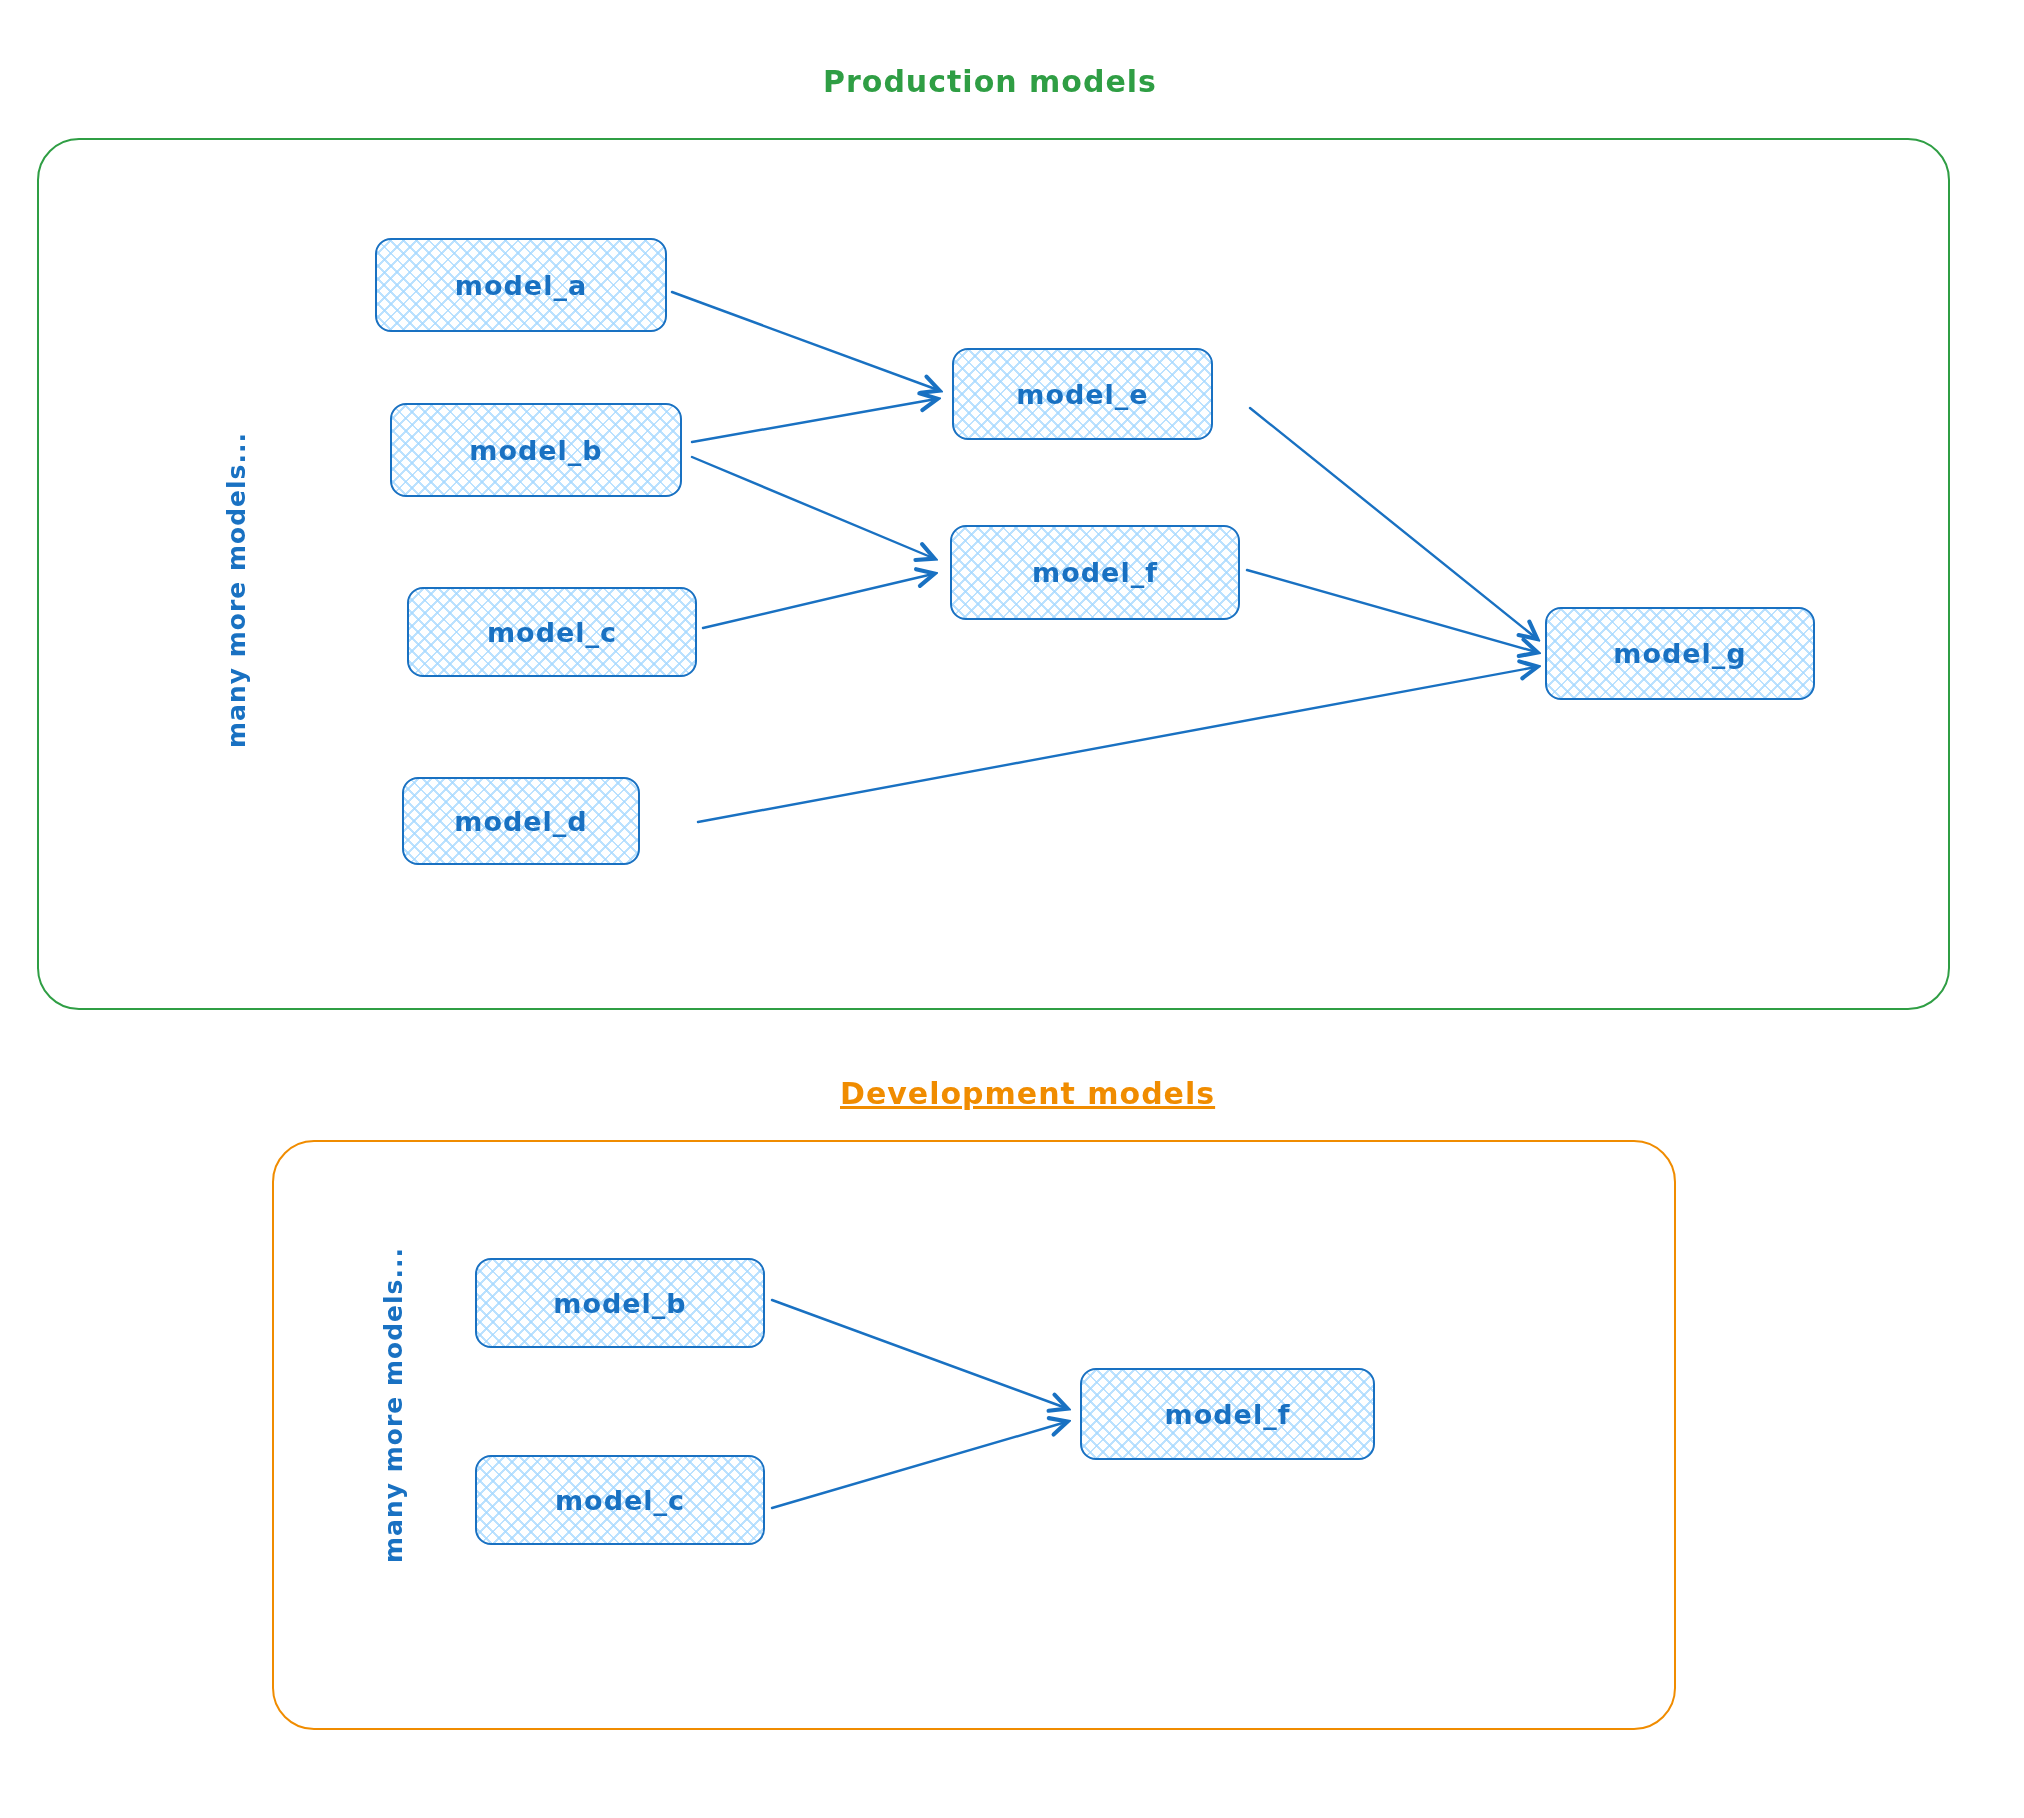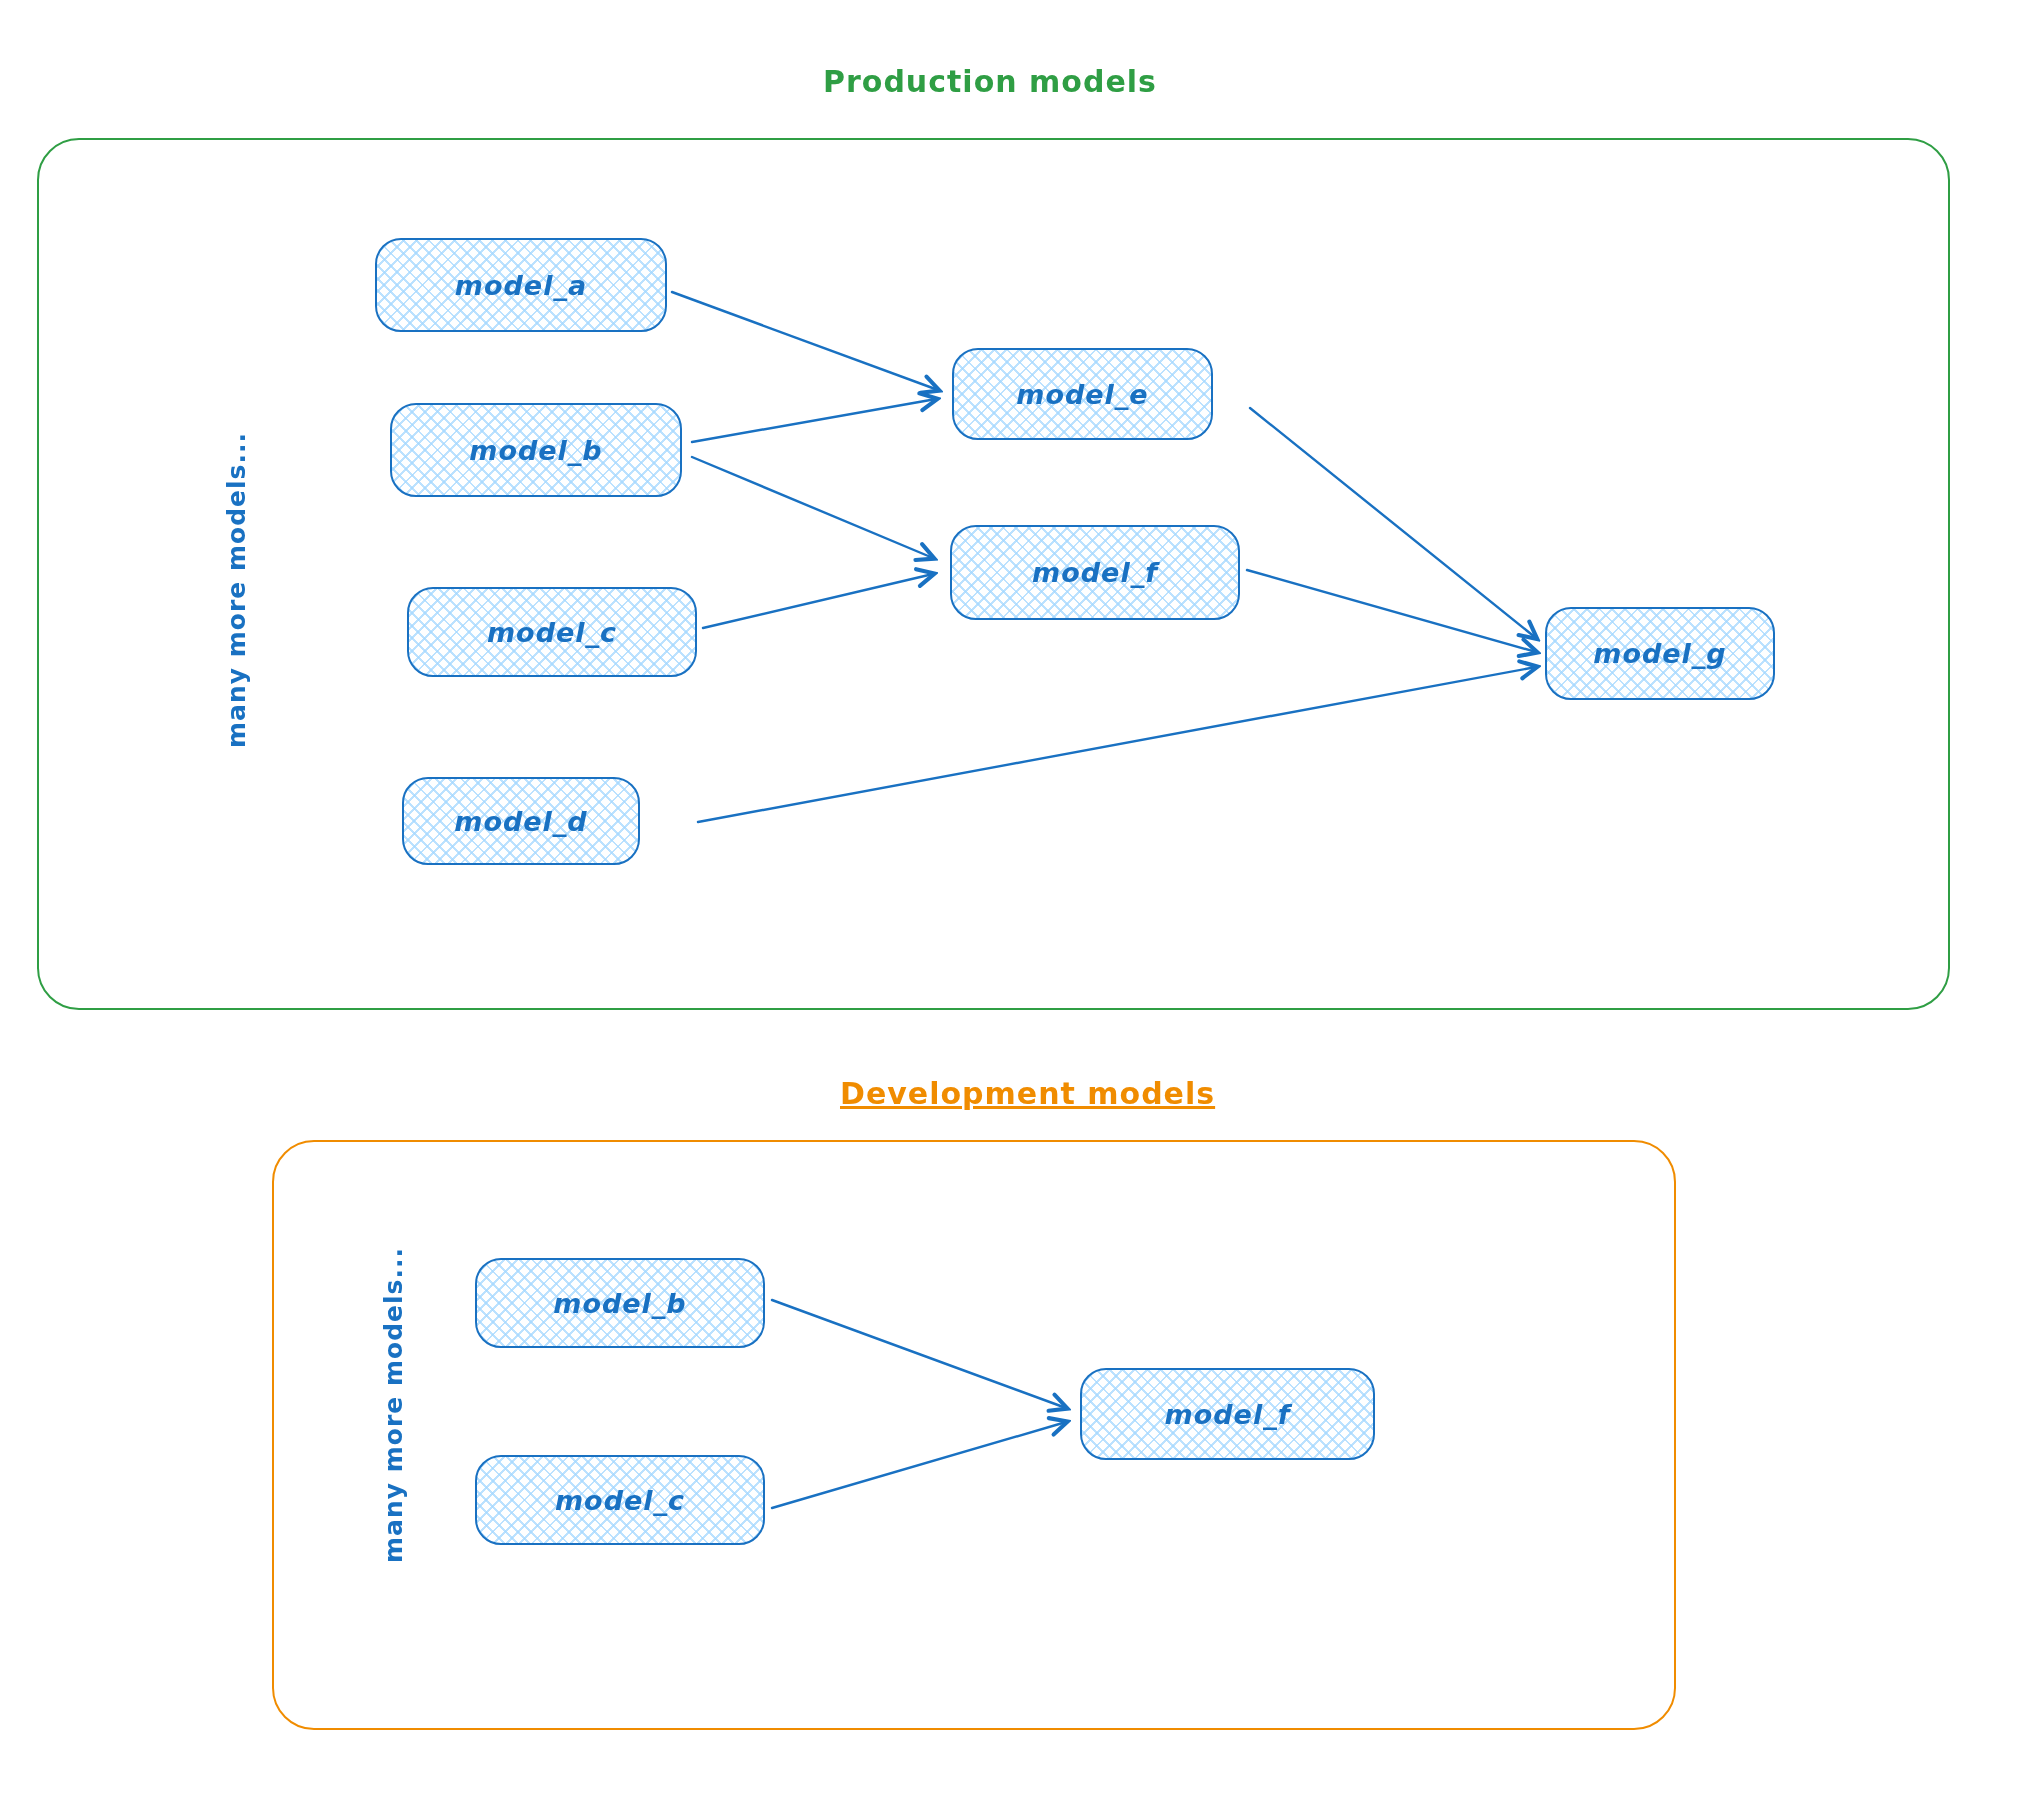--- a/index.html
+++ b/index.html
@@ -34,26 +34,26 @@
     left:37px;top:138px;width:1913px;height:872px;
     border:2.5px solid var(--green);
   }
   .container-development{
     left:272px;top:1140px;width:1404px;height:590px;
     border:2.5px solid var(--orange);
   }
   .node{
     position:absolute;
     border:2.5px solid var(--blue);
-    border-radius:26px;
+    border-radius:16px;
     background-color:#ffffff;
     background-image:
       repeating-linear-gradient(45deg, var(--blue-fill) 0 2px, transparent 2px 9px),
       repeating-linear-gradient(135deg, var(--blue-fill) 0 2px, transparent 2px 9px);
-    display:flex;align-items:center;justify-content:center;font-style:italic;
+    display:flex;align-items:center;justify-content:center;
   }
   .node-label{
     color:var(--blue);
     font-size:27px;
     font-weight:600;
     letter-spacing:1px;
     background:rgba(255,255,255,.0);
   }
   .side-label{
     position:absolute;
@@ -104,21 +104,21 @@
 </div>
 
 <div class="node" style="left:952px;top:348px;width:261px;height:92px">
   <span class="node-label">model_e</span>
 </div>
 
 <div class="node" style="left:950px;top:525px;width:290px;height:95px">
   <span class="node-label">model_f</span>
 </div>
 
-<div class="node" style="left:1545px;top:607px;width:230px;height:93px">
+<div class="node" style="left:1545px;top:607px;width:270px;height:93px">
   <span class="node-label">model_g</span>
 </div>
 
 <div class="section-title title-development">Development models</div>
 
 <div class="container container-development"></div>
 
 <div class="side-label side-label-development">many more models...</div>
 
 <div class="node" style="left:475px;top:1258px;width:290px;height:90px">

